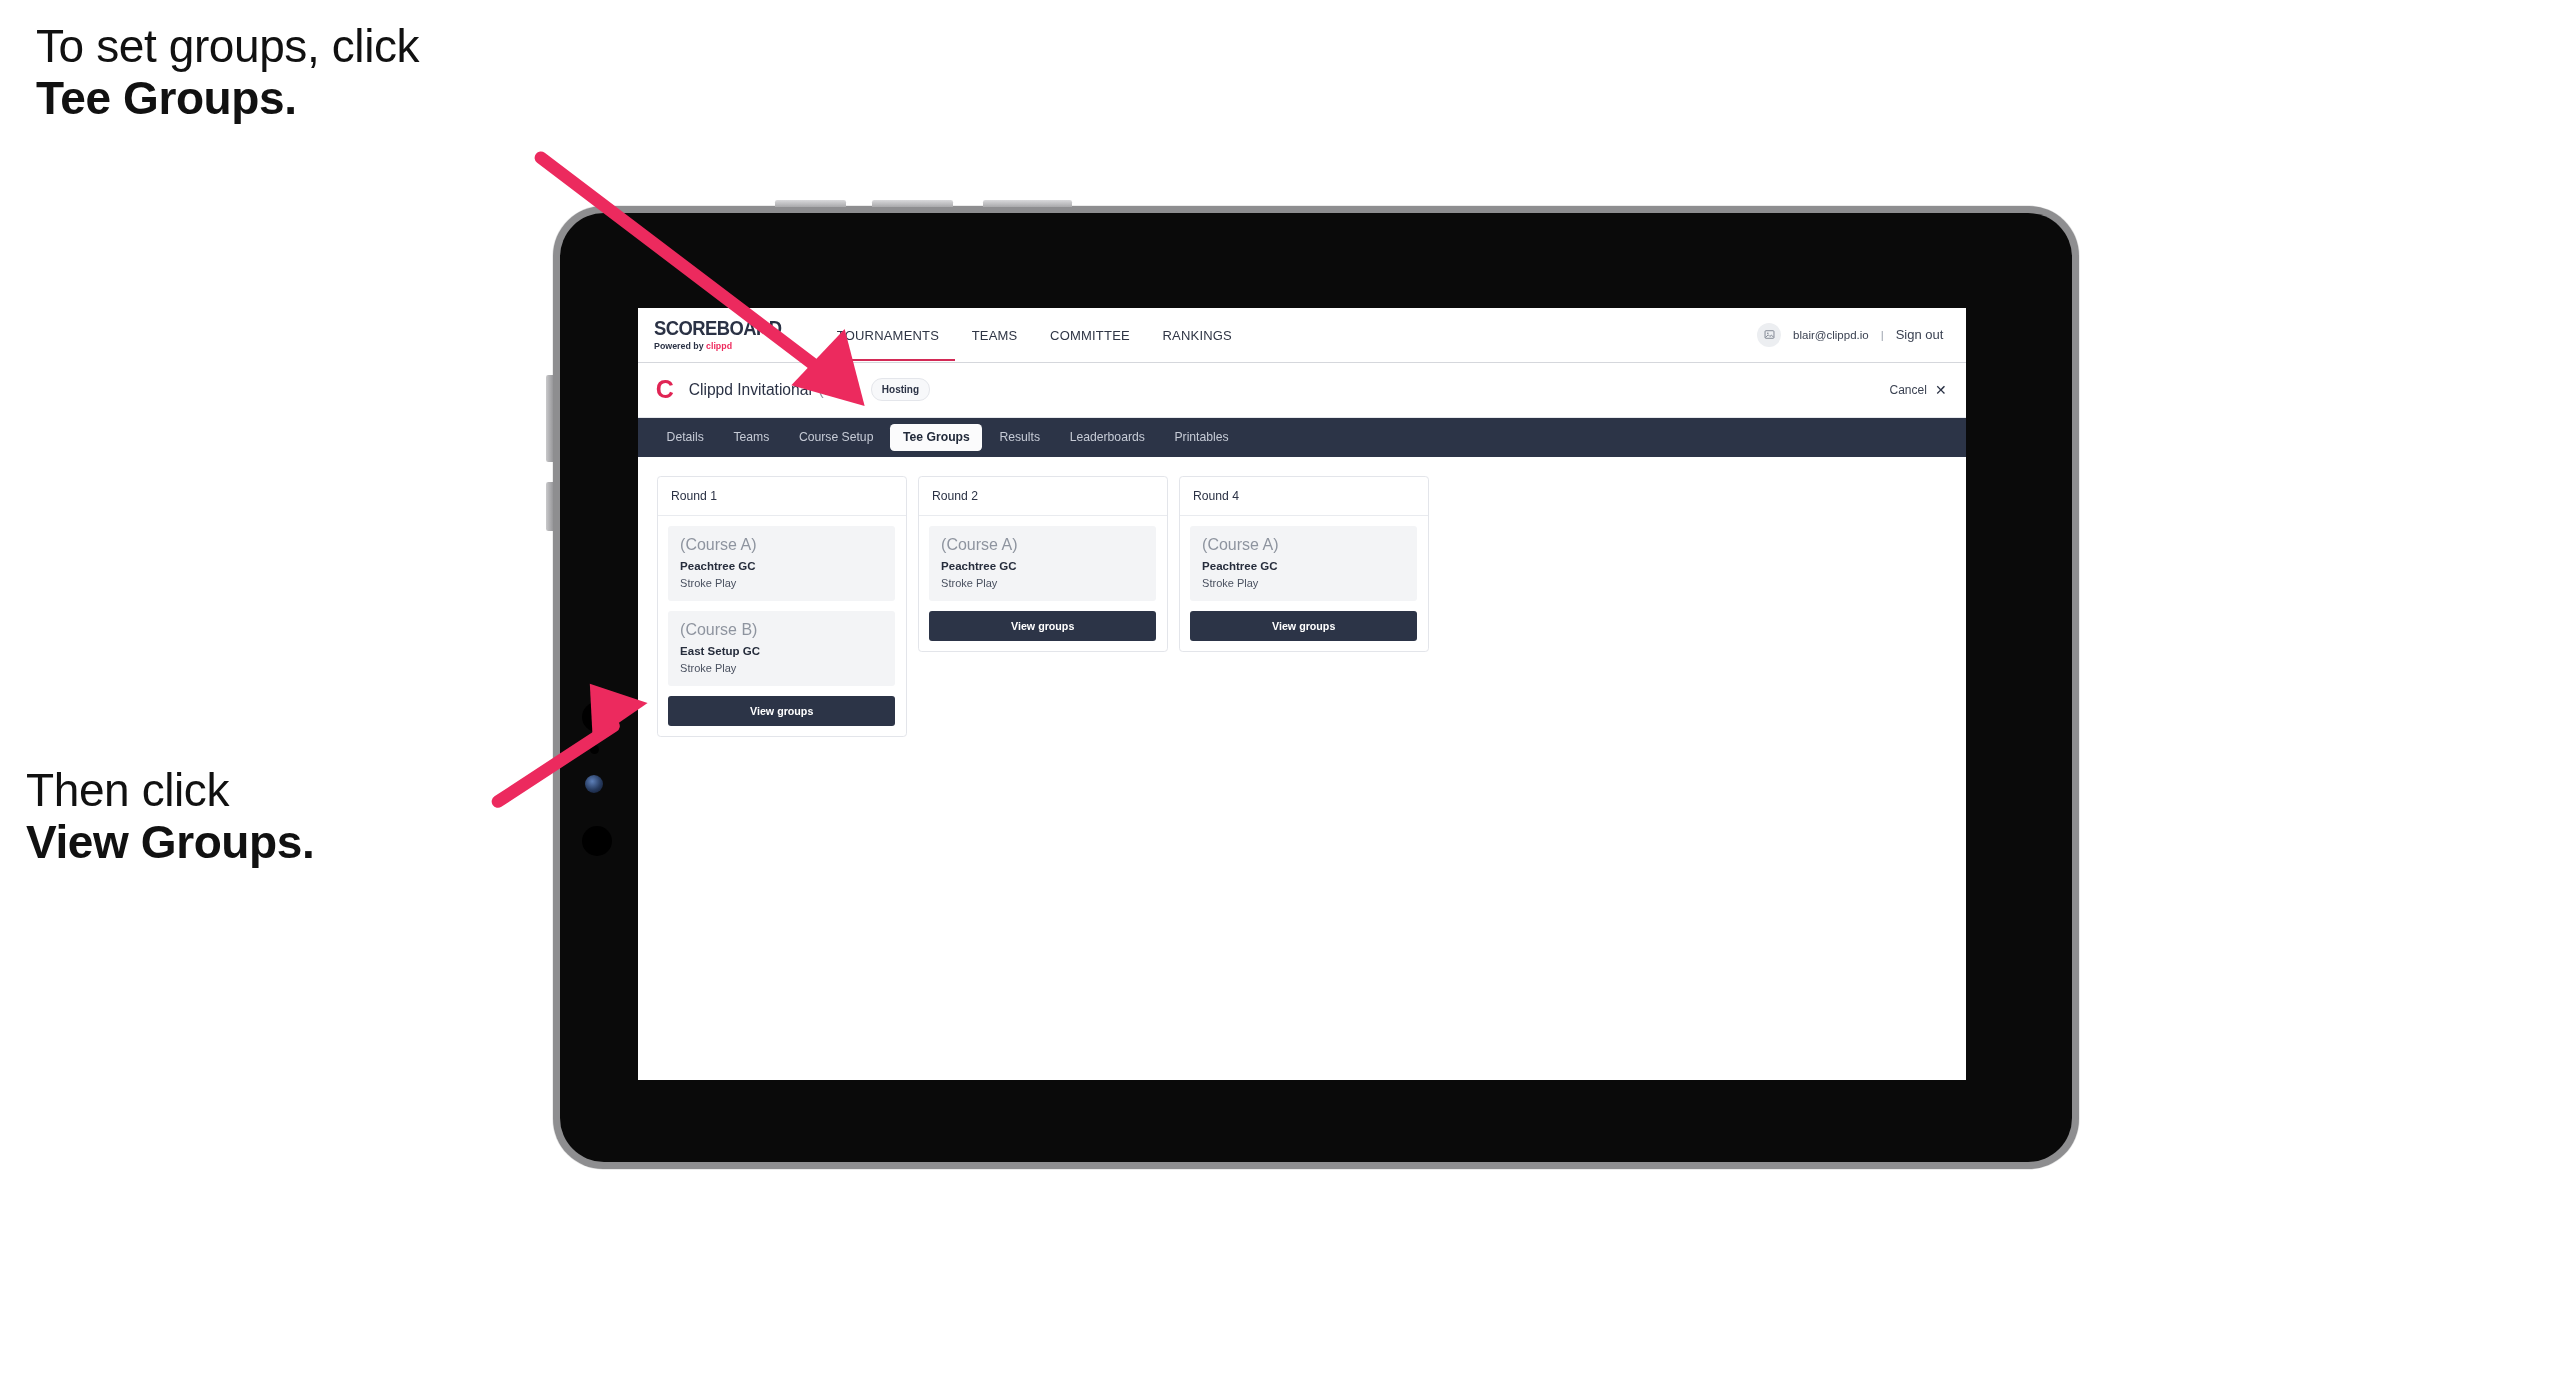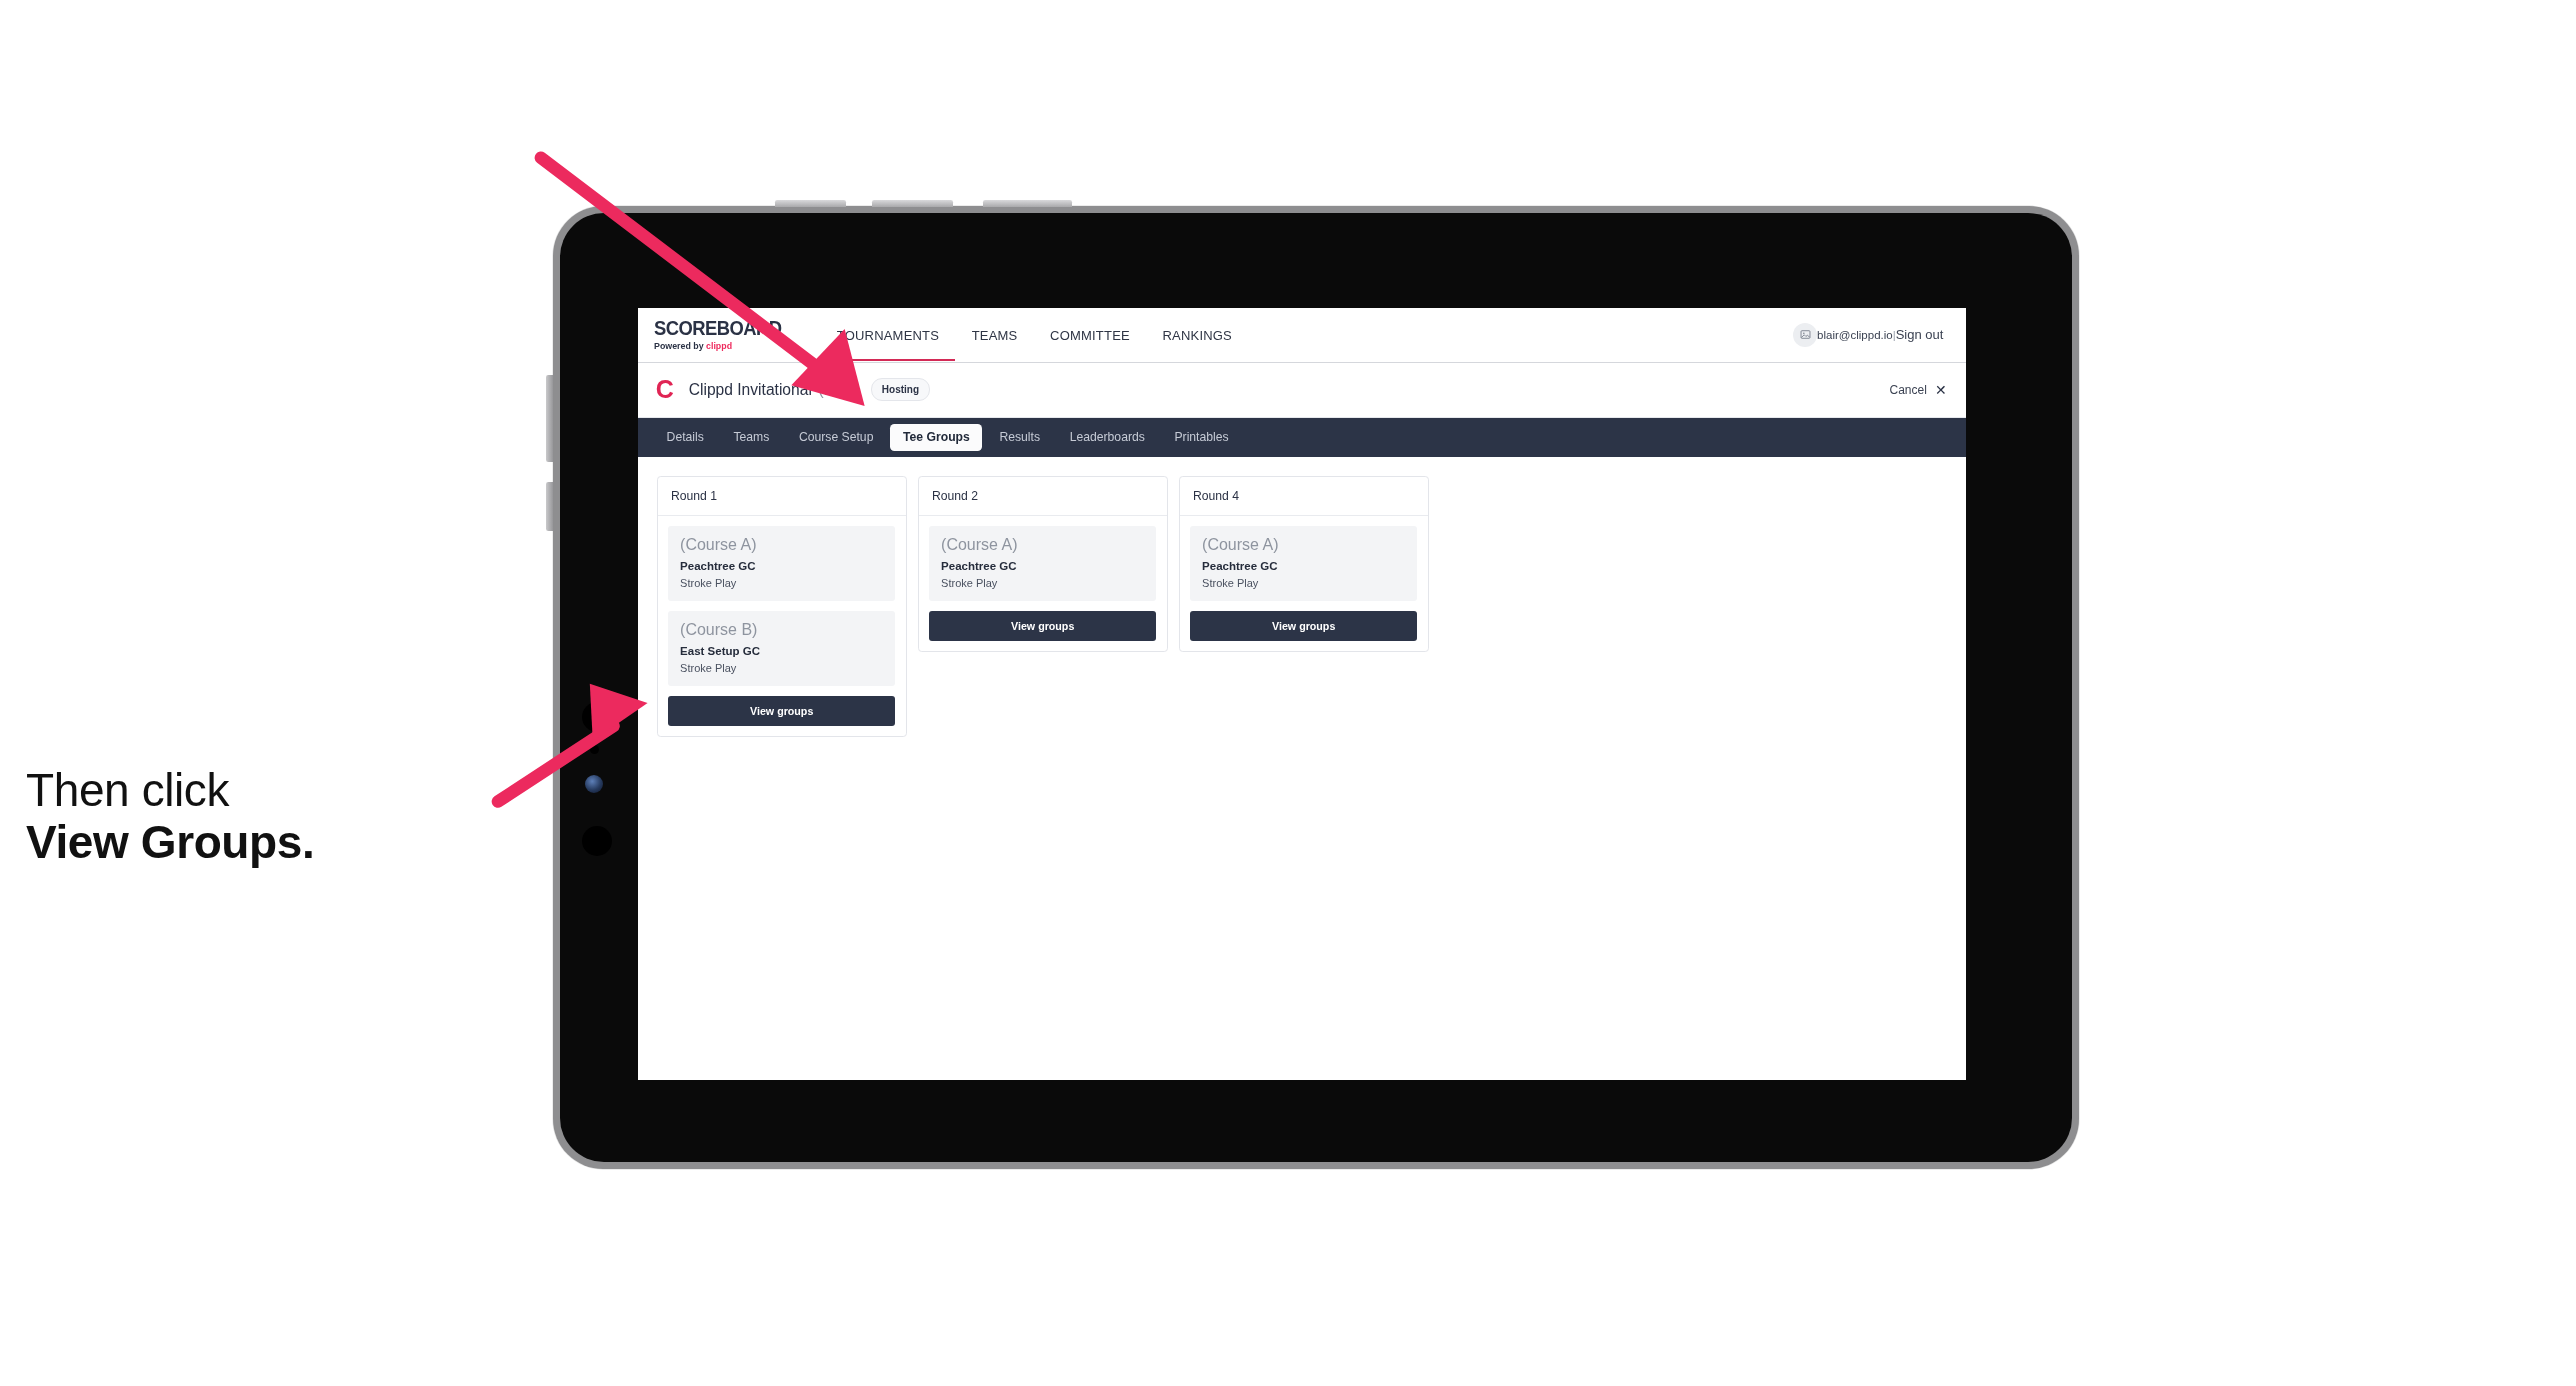--- a/index.html
+++ b/index.html
@@ -122,21 +122,21 @@
     position: relative;
     cursor: pointer;
     white-space: nowrap;
   }
   .topnav-link.active::after {
     content: "";
     position: absolute; left: 0; right: 0; bottom: -0.7px;
     height: 2.2px; background: #d32a56;
   }
   #topnav-right {
-    margin-left: auto; display: flex; align-items: center; 
+    margin-left: auto; display: flex; align-items: center; gap: 12px;
     padding-right: 6px;
   }
   #avatar {
     width: 24px; height: 24px; border-radius: 50%;
     background: #eceef1;
     display: flex; align-items: center; justify-content: center;
     color: #6f7683;
   }
   #user-email { font-size: 11.5px; color: #3b4252; }
   .divider-pipe { font-size: 11.5px; color: #9aa0ab; }
@@ -231,20 +231,21 @@
   }
 
   
   #arrows { position: absolute; left: 0; top: 0; width: 2576px; height: 1386px; pointer-events: none; }
 </style>
 </head>
 <body>
 
 <div id="stage">
 
+  <div class="caption" id="caption-top"><span>To set groups, click</span><br><span class="strong">Tee Groups</span><span class="strong">.</span></div>
 
   <div class="caption" id="caption-bottom"><span>Then click</span><br><span class="strong">View Groups</span><span class="strong">.</span></div>
 
   <div id="tablet">
     <div class="edge-nub" id="nub-a"></div>
     <div class="edge-nub" id="nub-b"></div>
     <div class="edge-nub" id="nub-c"></div>
     <div class="side-btn" id="sidebtn-1"></div>
     <div class="side-btn" id="sidebtn-2"></div>
 

